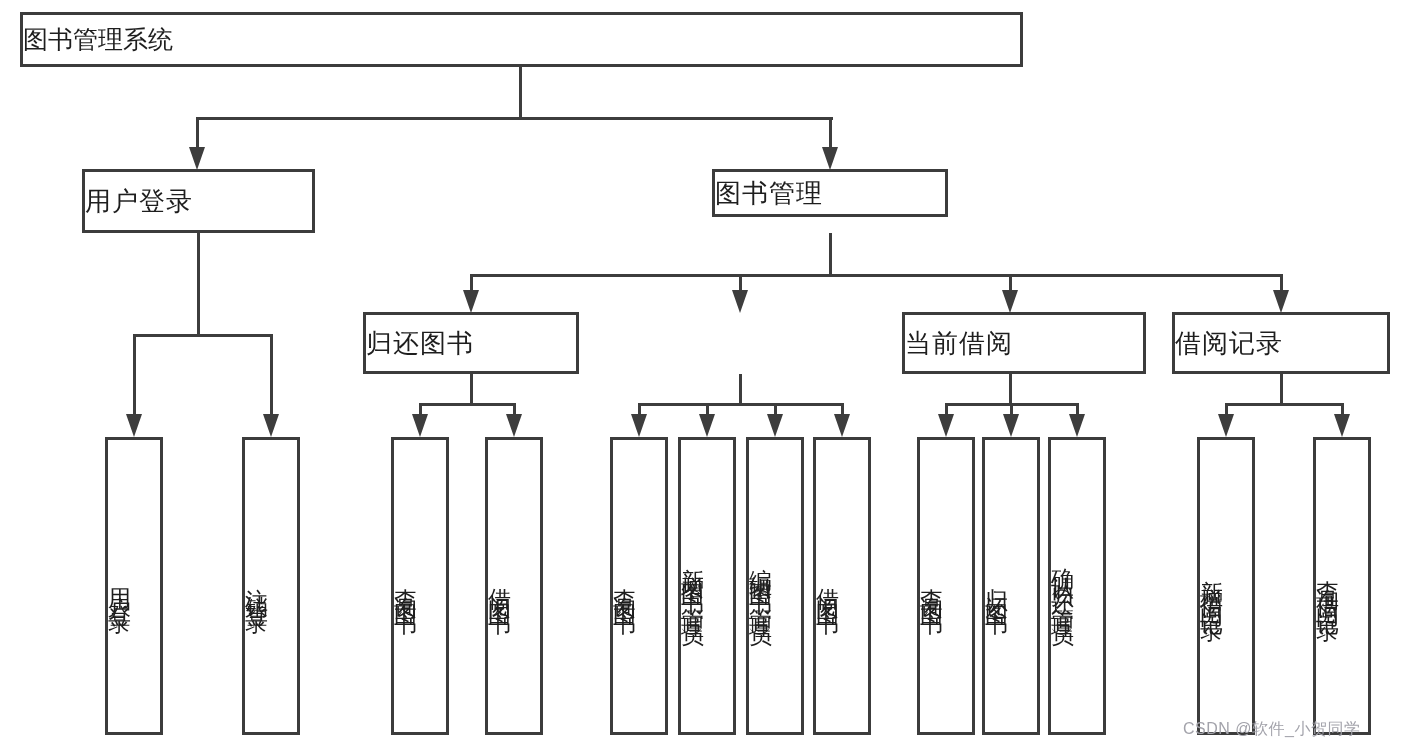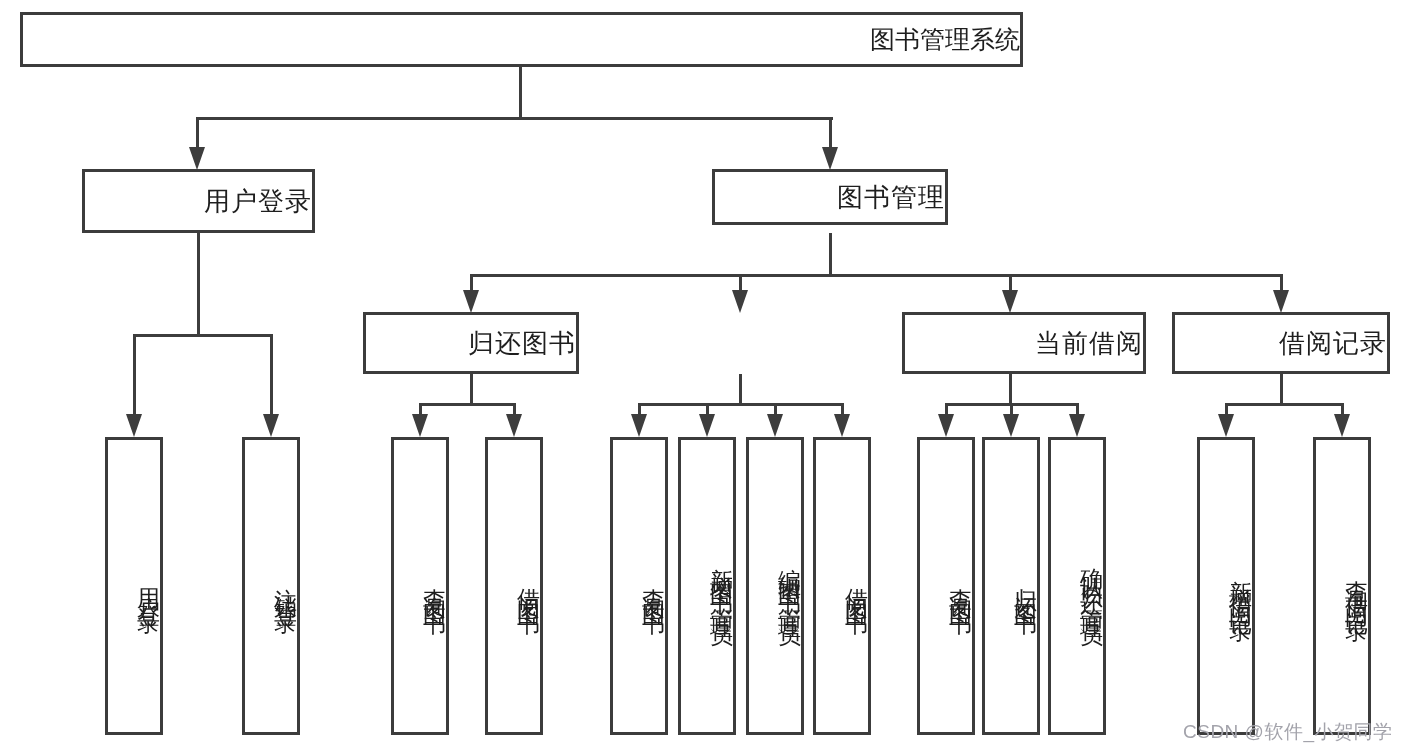--- a/index.html
+++ b/index.html
@@ -8,21 +8,21 @@
     width:1405px;height:747px;
     background:#ffffff;
     font-family:"Liberation Sans","DejaVu Sans",sans-serif;
     overflow:hidden;
   }
   .box{
     position:absolute;
     background:#ffffff;
     border:3px solid #3c3c3c;
     box-sizing:border-box;
-    display:flex;align-items:center;justify-content:flex-end;
+    display:flex;align-items:center;justify-content:flex-start;
     color:#1e1e1e;
   }
   .hbox{font-size:26px;letter-spacing:1px;}
   .root-box{font-size:25px;}
   .leaf{font-size:23px;}
   .leaf span{
     writing-mode:vertical-rl;
     text-orientation:mixed;
     letter-spacing:8px;
     line-height:1;
@@ -31,41 +31,41 @@
   .hl{position:absolute;height:3px;background:#3d3d3d;}
   .ar{
     position:absolute;width:0;height:0;
     border-left:8px solid transparent;
     border-right:8px solid transparent;
     border-top:23px solid #3d3d3d;
   }
   .watermark{
     position:absolute;
     left:1183px;top:719px;
-    font-size:19px;
+    font-size:16px;
     color:#a3a3ab;
     white-space:nowrap;
     z-index:5;
     letter-spacing:0.5px;
     text-align:right;
   }
 </style>
 </head>
 <body>
 
 <div class="stage">
 
   <div class="box root-box" style="left:20px;top:12px;width:1003px;height:55px">
     <span>图书管理系统</span>
   </div>
 
   <div class="box hbox" style="left:82px;top:169px;width:233px;height:64px">
     <span>用户登录</span>
   </div>
-  <div class="box hbox" style="left:712px;top:169px;width:236px;height:56px">
+  <div class="box hbox" style="left:712px;top:169px;width:236px;height:48px">
     <span>图书管理</span>
   </div>
 
   <div class="box hbox" style="left:363px;top:312px;width:216px;height:62px">
     <span>归还图书</span>
   </div>
   <div class="box hbox" style="left:902px;top:312px;width:244px;height:62px">
     <span>当前借阅</span>
   </div>
   <div class="box hbox" style="left:1172px;top:312px;width:218px;height:62px">

